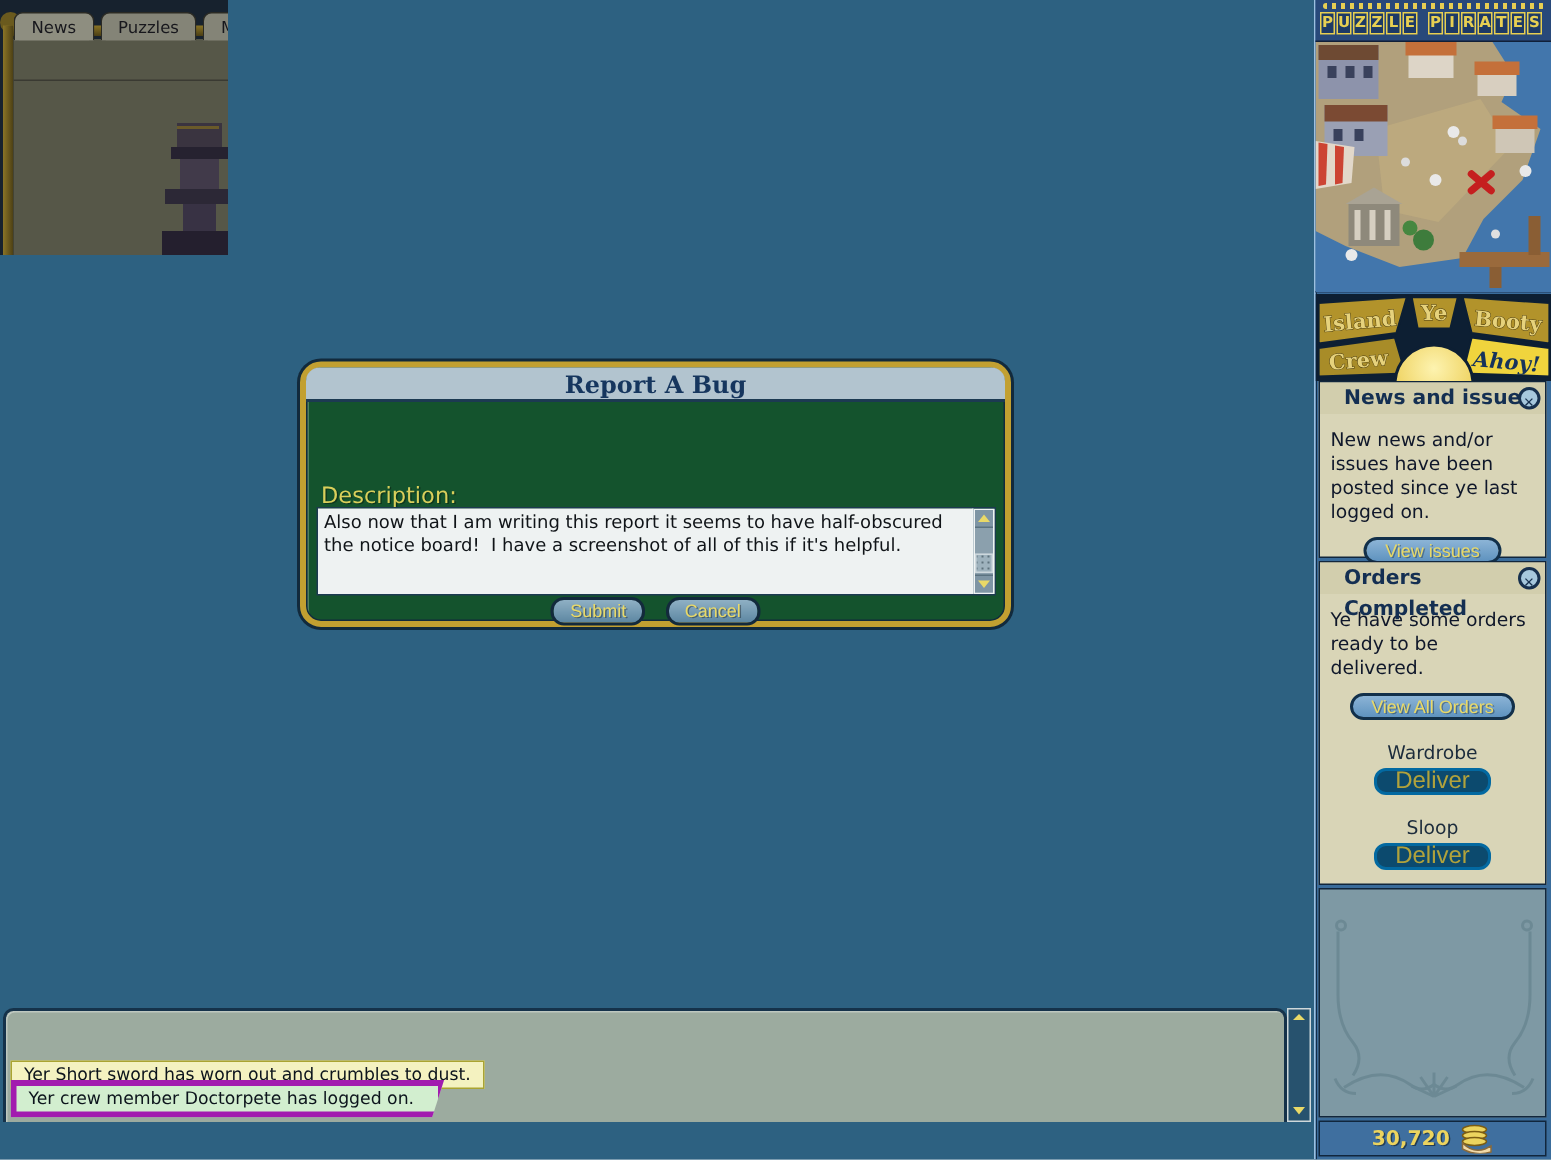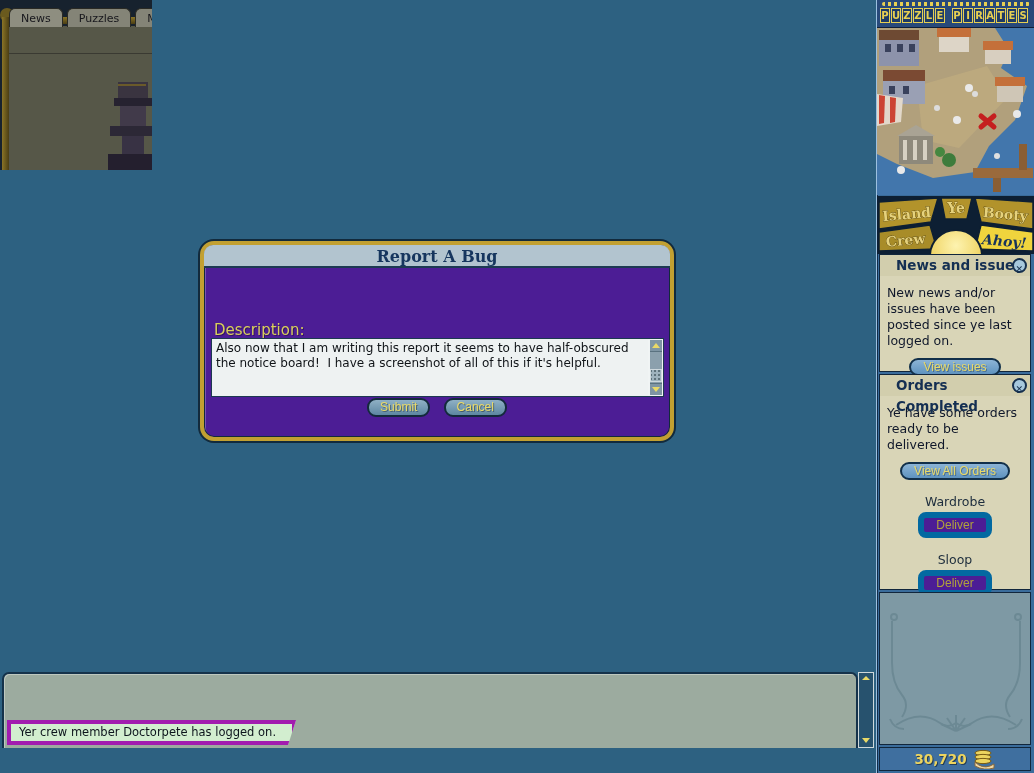--- a/index.html
+++ b/index.html
@@ -16,22 +16,22 @@
   .ob-corner { position:absolute; left:0px; top:8px; width:14px; height:14px; background:#6a5a1e; border-radius:50% 50% 0 50%; }
   .ob-panel { position:absolute; left:9px; top:26px; width:143px; height:144px; background:#565748; overflow:hidden; }
   .ob-tabs { position:absolute; left:9px; top:8px; display:flex; gap:4px; }
   .ob-tab { background:#848477; color:#17171c; font-size:11px; padding:3px 11px 2px;
             border:1px solid #2a2a24; border-bottom:none; border-radius:6px 6px 0 0; white-space:nowrap; }
   .ob-tab.active { background:#8e8e80; }
   .ob-tabline { position:absolute; left:0; top:27px; width:100%; height:1px; background:#3a3a32; }
   .ob-building { position:absolute; right:-8px; bottom:-4px; }
 
   
-  .dialog { position:absolute; left:200px; top:241px; width:474px; height:200px;
-            background:#4c1d95; border:4px solid #c2a031; border-radius:14px;
+  .dialog { position:absolute; left:200px; top:241px; width:474px; height:177px;
+            background:#14532d; border:4px solid #c2a031; border-radius:14px;
             box-shadow:0 0 0 2px #122a3c, inset 0 0 0 1px #122a3c, inset 2px 2px 0 rgba(255,255,255,.25); }
   .dlg-title { height:23px; line-height:23px; background:#b2c4cf; border-bottom:2px solid #1c3a52;
                border-radius:9px 9px 0 0; text-align:center;
                font-family:"DejaVu Serif", serif; font-weight:bold; font-size:16px; color:#16365e; }
   .dlg-body { position:relative; height:161px; }
   .dlg-instr { position:absolute; left:11px; top:10px; color:#d9cf5b; font-size:12px; line-height:15px;
                text-shadow:1px 1px 0 rgba(0,0,0,.35); }
   .dlg-desc-label { position:absolute; left:10px; top:53px; color:#d9cf5b; font-size:15px;
                     text-shadow:1px 1px 0 rgba(0,0,0,.35); }
   .dlg-textarea-wrap { position:absolute; left:7px; top:70px; width:453px; height:59px; display:flex;
@@ -115,22 +115,22 @@
                 background:#a6c8dd; border:2px solid #16304e; cursor:pointer; }
   .close-icon::before { content:"✕"; position:absolute; left:1.5px; top:-1.5px; font-size:9px; color:#16304e; }
   .panel-body { padding:9px 7px 0; font-size:12.5px; color:#0f172a; line-height:16px; }
   .panel-btn { display:block; width:fit-content; margin:9px auto 0; background:linear-gradient(#8cb4d6,#5f93bf);
                border:2px solid #12304a; border-radius:9px; color:#e9d967; font-size:12px; line-height:12px;
                padding:1px 12px; text-shadow:1px 1px 0 rgba(0,0,0,.3); cursor:pointer; }
   .news-panel { top:254px; height:118px; }
   .orders-panel { top:374px; height:216px; }
   .order-name { margin:14px auto 3px; width:62px; text-align:center; font-size:12.5px; color:#1c2c3c;
                 line-height:15px; overflow-wrap:anywhere; }
-  .deliver-btn { display:block; width:fit-content; margin:2px auto 0; background:#4c1d95;
-                 border:6px solid #0369a1; border-radius:8px; color:#b1a23c; font-size:12px; line-height:12px;
+  .deliver-btn { display:block; width:fit-content; margin:2px auto 0; background:#0c4a6e;
+                 border:2px solid #0369a1; border-radius:8px; color:#b1a23c; font-size:16px; line-height:12px;
                  padding:1px 12px; cursor:pointer; }
   .empty-panel { position:absolute; left:2px; top:592px; width:152px; height:153px; background:#7e99a4;
                  border:1px solid #11263c; }
   .money-bar { position:absolute; left:2px; top:747px; width:152px; height:24px; background:#3f6f9f;
                border:1px solid #11263c; display:flex; align-items:center; justify-content:center; gap:5px;
                color:#ecd45f; font-weight:bold; font-size:13.5px; text-shadow:1px 1px 0 rgba(0,0,0,.45); }
 </style>
 </head>
 <body>
 
@@ -179,20 +179,21 @@
         </div>
       </div>
       <div class="dlg-buttons">
         <button class="pp-btn">Submit</button>
         <button class="pp-btn">Cancel</button>
       </div>
     </div>
   </div>
 
   <div class="chat-log">
+    <div class="msg yellow">Yer Short sword has worn out and crumbles to dust.</div>
     <div class="msg green">Yer crew member Doctorpete has logged on.</div>
   </div>
   <div class="chat-scroll">
     <div class="cs-btn cs-up">
         <div class="tri-up"></div>
       </div>
     <div class="cs-btn cs-down">
         <div class="tri-down"></div>
       </div>
   </div>

